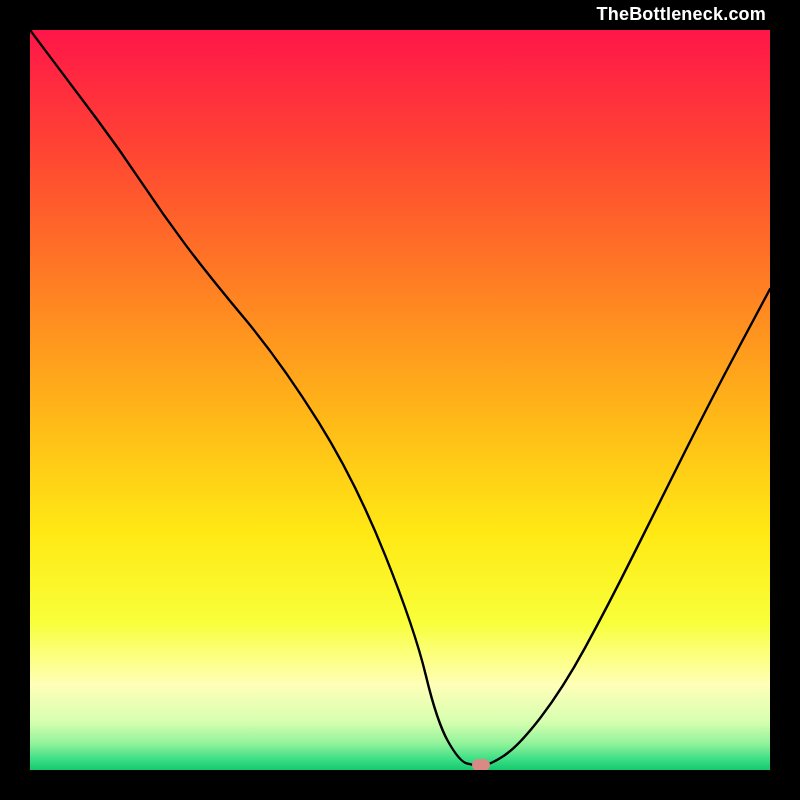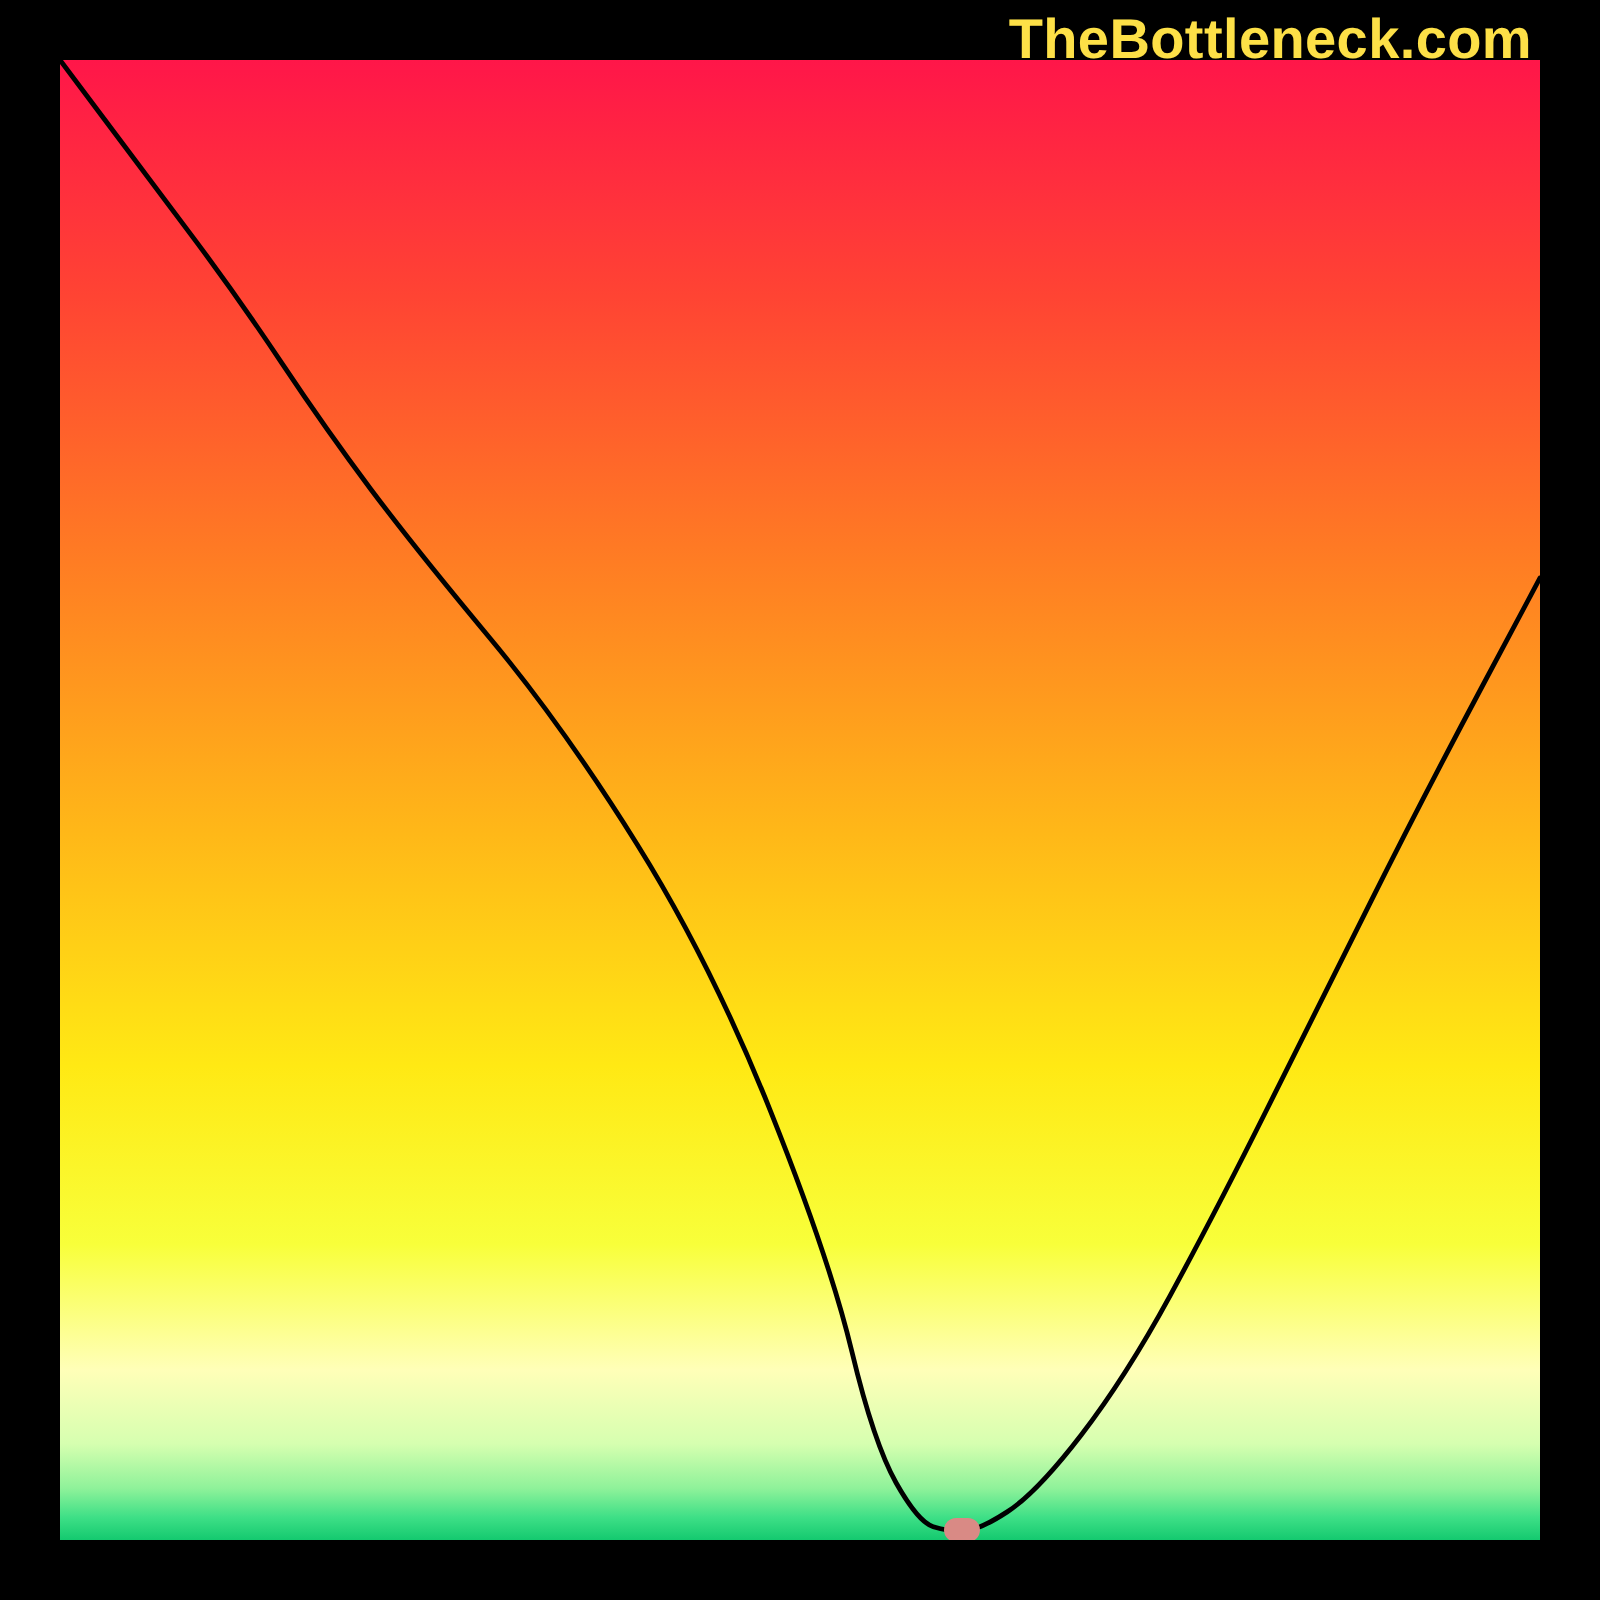--- a/index.html
+++ b/index.html
@@ -30,23 +30,23 @@
   }
   .curve {
     position: absolute;
     inset: 0;
   }
   .watermark {
     position: absolute;
     top: 4px;
     right: 34px;
     font-family: Arial, Helvetica, sans-serif;
-    font-size: 28px;
+    font-size: 18px;
     font-weight: 600;
-    color: #fde047;
+    color: #ffffff;
     letter-spacing: 0.2px;
   }
   .marker {
     position: absolute;
     width: 18px;
     height: 12px;
     background: #d98a85;
     border-radius: 6px;
   }
 </style>

